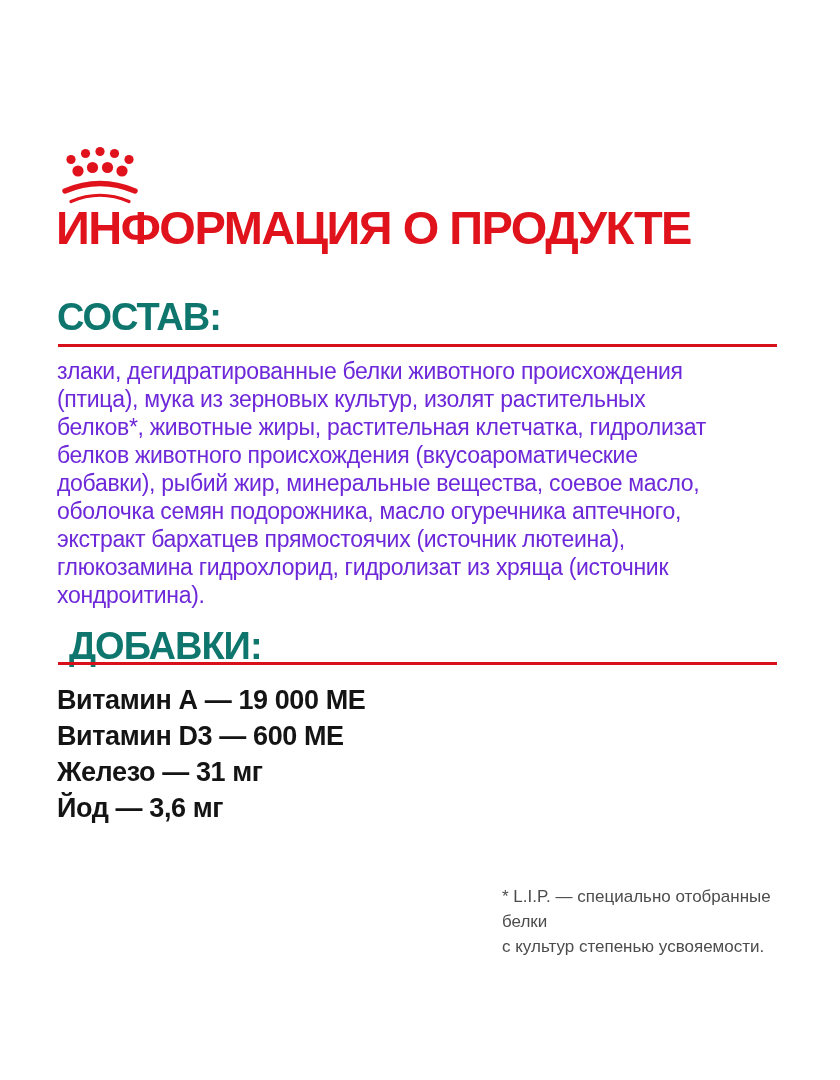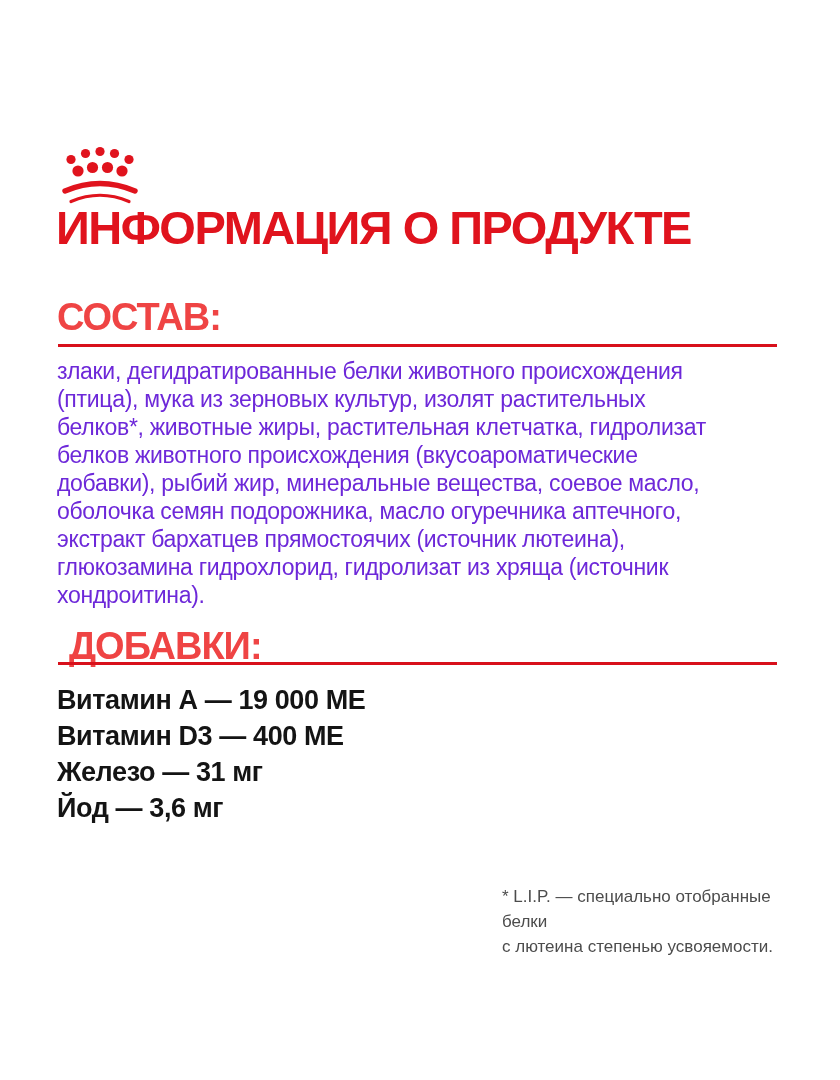--- a/index.html
+++ b/index.html
@@ -30,21 +30,21 @@
     color: #E0131D;
     white-space: nowrap;
   }
   .section-heading {
     position: absolute;
     left: 57px;
     font-size: 38px;
     line-height: 44px;
     font-weight: bold;
     letter-spacing: -1px;
-    color: #ef4444;
+    color: #0f766e;
     white-space: nowrap;
   }
   .heading-composition { top: 295px; }
   .heading-additives   { top: 612px; }
   .red-rule {
     position: absolute;
     left: 58px;
     width: 719px; height: 3px;
     background: #D8101B;
   }
@@ -124,22 +124,22 @@
 экстракт бархатцев прямостоячих (источник лютеина),
 глюкозамина гидрохлорид, гидролизат из хряща (источник
 хондроитина).</p>
 
   <h2 class="section-heading heading-additives" style="margin:12px">ДОБАВКИ:</h2>
   <div class="red-rule rule-additives"></div>
 
   <div class="additives-grid">
     <div class="additives-col">
       <div class="additive-item">Витамин А — 19 000 МЕ</div>
-      <div class="additive-item">Витамин D3 — 400 МЕ</div>
+      <div class="additive-item">Витамин D3 — 600 МЕ</div>
       <div class="additive-item">Железо — 31 мг</div>
       <div class="additive-item">Йод — 3,6 мг</div>
     </div>
   </div>
 
   <p class="footnote" style="margin:0">* L.I.P. — специально отобранные белки
-с лютеина степенью усвояемости.</p>
+с культур степенью усвояемости.</p>
 
 </div>
 
 </body></html>

